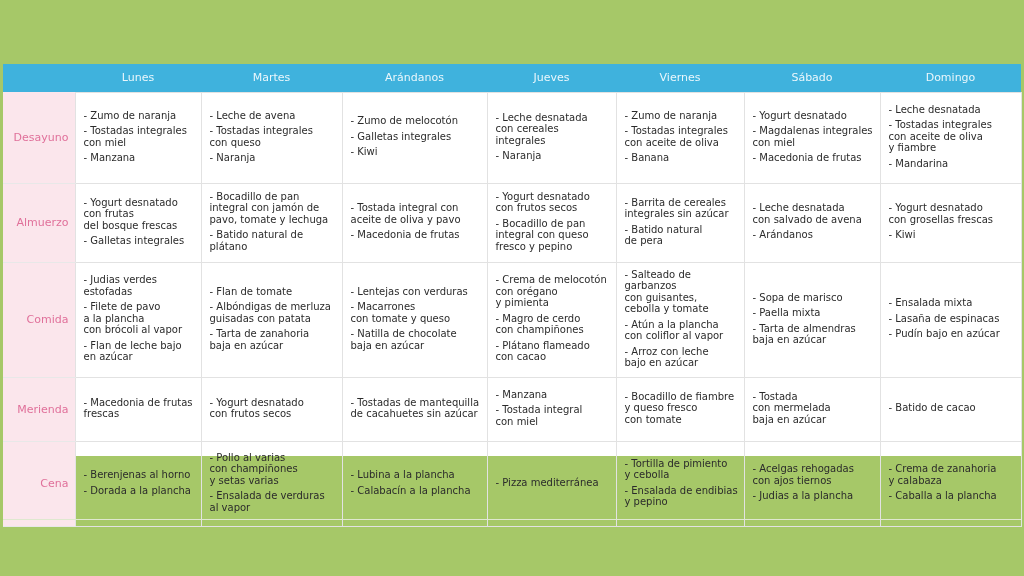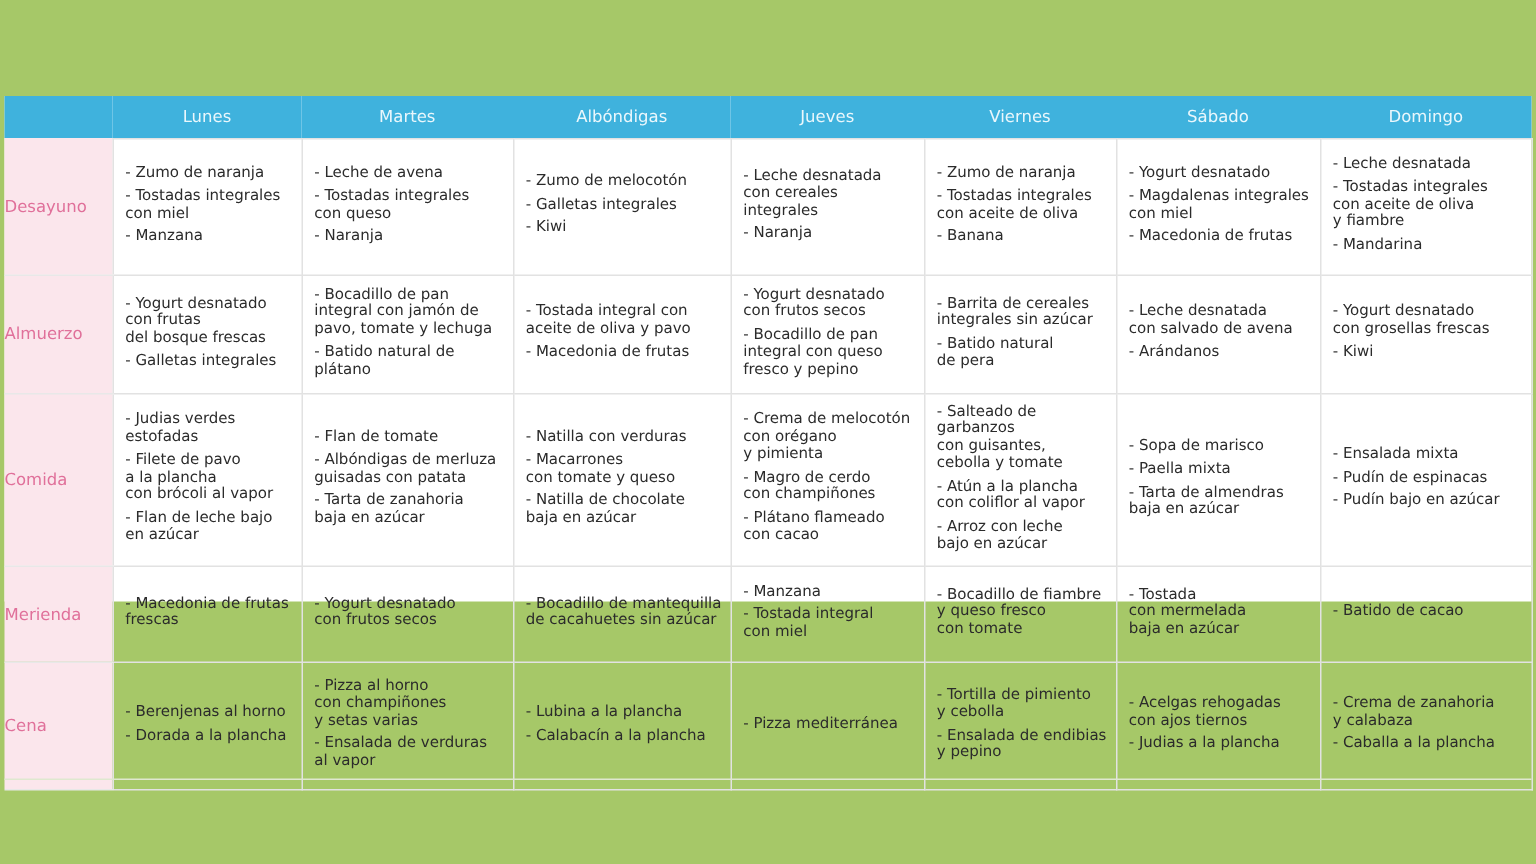--- a/index.html
+++ b/index.html
@@ -1,32 +1,32 @@
 <!DOCTYPE html>
 <html><head>
 <meta charset="utf-8">
 <style>
   * { box-sizing: border-box; margin: 0; padding: 0; }
   html, body { width: 1024px; height: 576px; overflow: hidden; }
   body { background: #a6c868; font-family: "DejaVu Sans", sans-serif; position: relative; }
   .sheet {
-    position: absolute; left: 3px; top: 64px; width: 1018px; height: 337px;
+    position: absolute; left: 3px; top: 64px; width: 1018px; height: 392px;
     background: #ffffff;
   }
   table.menu {
     border-collapse: collapse; width: 1018px; height: 455px; table-layout: fixed;
   }
   table.menu th.day {
     background: #3fb2dd; color: #eaf7fc; font-weight: normal;
     font-size: 11px; height: 28px; text-align: center; vertical-align: middle;
   }
   table.menu th.corner { background: #3fb2dd; height: 28px; }
   table.menu td.meal {
     background: #fbe6ec; color: #e0709a; font-size: 11px;
-    padding-right: 6px; vertical-align: middle;
+    text-align: right; padding-right: 6px; vertical-align: middle;
     border-bottom: 1px solid #e8e8e8;
   }
   table.menu td.cell {
     border: 1px solid #e2e2e2; vertical-align: middle; padding: 4px 4px 4px 8px;
     color: #2b2b2b; font-size: 10px; line-height: 11.5px;
   }
   .item { white-space: pre-line; margin: 2px 0 4px 0; }
   .bottom-fade {
     position: absolute; left: 3px; top: 519px; width: 1018px; height: 1px; background: #dfe8cf;
   }
@@ -44,21 +44,21 @@
       <col style="width:129px">
       <col style="width:128px">
       <col style="width:136px">
       <col style="width:141px">
     </colgroup>
     <thead>
       <tr>
         <th class="corner"></th>
         <th class="day">Lunes</th>
         <th class="day">Martes</th>
-        <th class="day">Albóndigas</th>
+        <th class="day">Arándanos</th>
         <th class="day">Jueves</th>
         <th class="day">Viernes</th>
         <th class="day">Sábado</th>
         <th class="day">Domingo</th>
       </tr>
     </thead>
     <tbody id="menu-body">
       <tr style="height:91px">
           <td class="meal">Desayuno</td>
           <td class="cell">
@@ -159,21 +159,21 @@
   en azúcar</div>
           </td>
           <td class="cell">
             <div class="item">- Flan de tomate</div>
             <div class="item">- Albóndigas de merluza
   guisadas con patata</div>
             <div class="item">- Tarta de zanahoria
   baja en azúcar</div>
           </td>
           <td class="cell">
-            <div class="item">- Natilla con verduras</div>
+            <div class="item">- Lentejas con verduras</div>
             <div class="item">- Macarrones
   con tomate y queso</div>
             <div class="item">- Natilla de chocolate
   baja en azúcar</div>
           </td>
           <td class="cell">
             <div class="item">- Crema de melocotón
   con orégano
   y pimienta</div>
             <div class="item">- Magro de cerdo
@@ -191,36 +191,36 @@
   bajo en azúcar</div>
           </td>
           <td class="cell">
             <div class="item">- Sopa de marisco</div>
             <div class="item">- Paella mixta</div>
             <div class="item">- Tarta de almendras
   baja en azúcar</div>
           </td>
           <td class="cell">
             <div class="item">- Ensalada mixta</div>
-            <div class="item">- Pudín de espinacas</div>
+            <div class="item">- Lasaña de espinacas</div>
             <div class="item">- Pudín bajo en azúcar</div>
           </td>
         </tr>
       <tr style="height:64px">
           <td class="meal">Merienda</td>
           <td class="cell">
             <div class="item">- Macedonia de frutas
   frescas</div>
           </td>
           <td class="cell">
             <div class="item">- Yogurt desnatado
   con frutos secos</div>
           </td>
           <td class="cell">
-            <div class="item">- Bocadillo de mantequilla
+            <div class="item">- Tostadas de mantequilla
   de cacahuetes sin azúcar</div>
           </td>
           <td class="cell">
             <div class="item">- Manzana</div>
             <div class="item">- Tostada integral
   con miel</div>
           </td>
           <td class="cell">
             <div class="item">- Bocadillo de fiambre
   y queso fresco
@@ -235,21 +235,21 @@
             <div class="item">- Batido de cacao</div>
           </td>
         </tr>
       <tr style="height:85px">
           <td class="meal">Cena</td>
           <td class="cell">
             <div class="item">- Berenjenas al horno</div>
             <div class="item">- Dorada a la plancha</div>
           </td>
           <td class="cell">
-            <div class="item">- Pizza al horno
+            <div class="item">- Pollo al varias
   con champiñones
   y setas varias</div>
             <div class="item">- Ensalada de verduras
   al vapor</div>
           </td>
           <td class="cell">
             <div class="item">- Lubina a la plancha</div>
             <div class="item">- Calabacín a la plancha</div>
           </td>
           <td class="cell">

